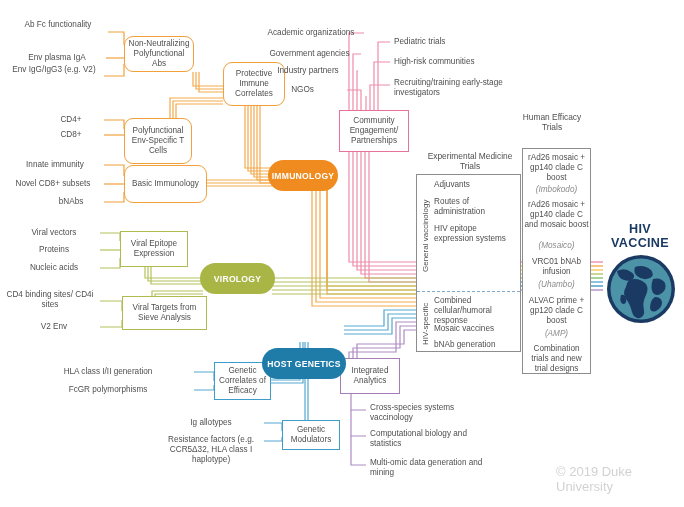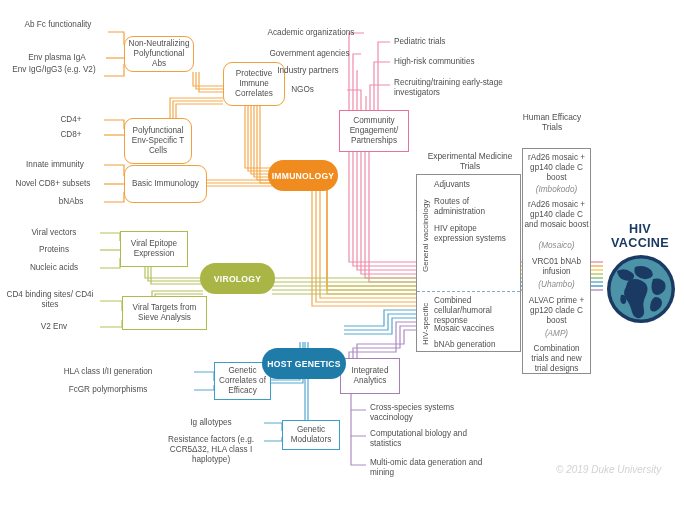--- a/index.html
+++ b/index.html
@@ -34,21 +34,21 @@
   .listbox{position:absolute;box-sizing:border-box;border:1.2px solid #8d8d8d;background:#fff;}
   .listitem{position:absolute;font-size:8.2px;line-height:10.2px;color:#4f4f4f;}
   .listitem.it{font-style:italic;color:#8c8c8c;}
   .vlabel{position:absolute;font-size:8px;color:#4f4f4f;
           transform:rotate(-90deg);transform-origin:left top;white-space:nowrap;}
   .dashdiv{position:absolute;border-top:1.1px dashed #7fa9c9;}
 
   .hivtitle{position:absolute;text-align:center;color:#1B3A63;
             font-size:12.6px;font-weight:bold;line-height:14px;letter-spacing:.3px;}
   .globe{position:absolute;}
-  .copy{position:absolute;font-size:10px;color:#d2d2d2;font-style:italic;}
+  .copy{position:absolute;font-size:13px;color:#d2d2d2;}
 </style>
 </head>
 <body>
 
 <div id="stage">
 
   <svg id="wires" viewBox="0 0 684 507">
     <g fill="none" stroke-linecap="butt">
 
       <g stroke="#F0A03C" stroke-width="1.2">

